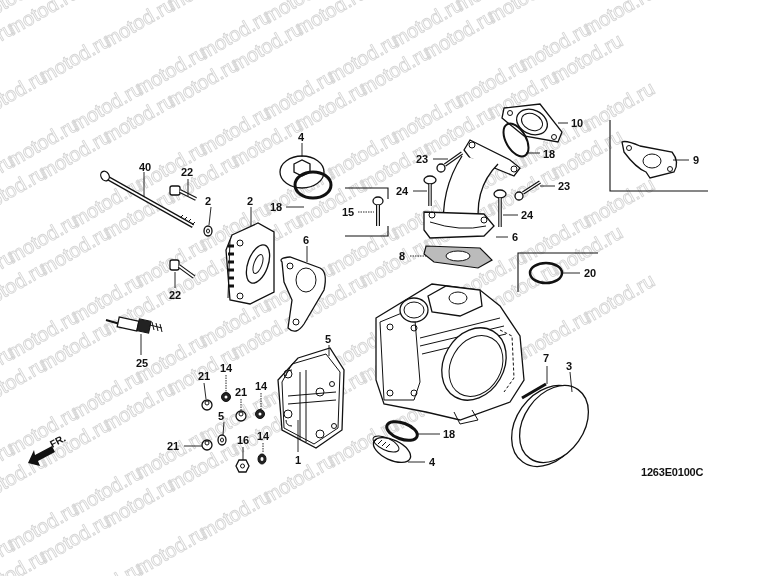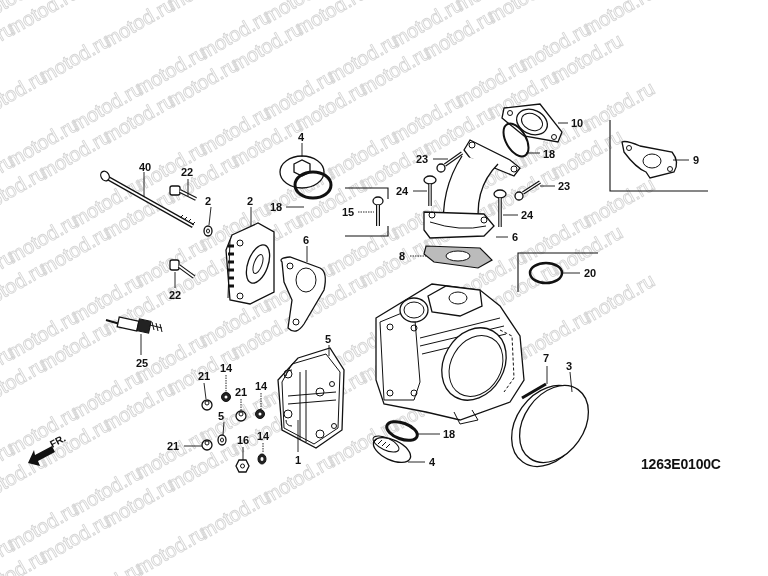--- a/index.html
+++ b/index.html
@@ -1,21 +1,21 @@
 <!DOCTYPE html>
 <html><head>
   <meta charset="utf-8">
   <style>
     html, body { margin: 0; padding: 0; background: #ffffff; }
     body { width: 768px; height: 576px; overflow: hidden; position: relative; font-family: "Liberation Sans", sans-serif; }
     #diagram { position: absolute; left: 0; top: 0; width: 768px; height: 576px; }
     .wm { position: absolute; left: 0; top: 0; width: 768px; height: 576px; pointer-events: none; }
     .wm text { font-family: "Liberation Sans", sans-serif; font-size: 20px; fill: none; stroke: #d6d6d6; stroke-width: 0.9; }
     .callout { position: absolute; font-family: "Liberation Sans", sans-serif; font-size: 11px; font-weight: bold; color: #111; line-height: 12px; white-space: nowrap; }
-    .code { position: absolute; font-family: "Liberation Sans", sans-serif; font-size: 14px; font-weight: bold; color: #111; letter-spacing: -0.2px; }
+    .code { position: absolute; font-family: "Liberation Sans", sans-serif; font-size: 11px; font-weight: bold; color: #111; letter-spacing: -0.2px; margin-top: 10px; }
     .part { fill: #fff; stroke: #111; stroke-width: 1.3; }
     .thin { fill: none; stroke: #111; stroke-width: 1; }
     .lead { fill: none; stroke: #111; stroke-width: 0.9; }
     .dk { fill: #222; stroke: #111; stroke-width: 1; }
     .gasket { fill: #bbb; stroke: #111; stroke-width: 1.2; }
     .box { fill: none; stroke: #111; stroke-width: 1.1; }
   </style>
 </head>
 <body>
 

